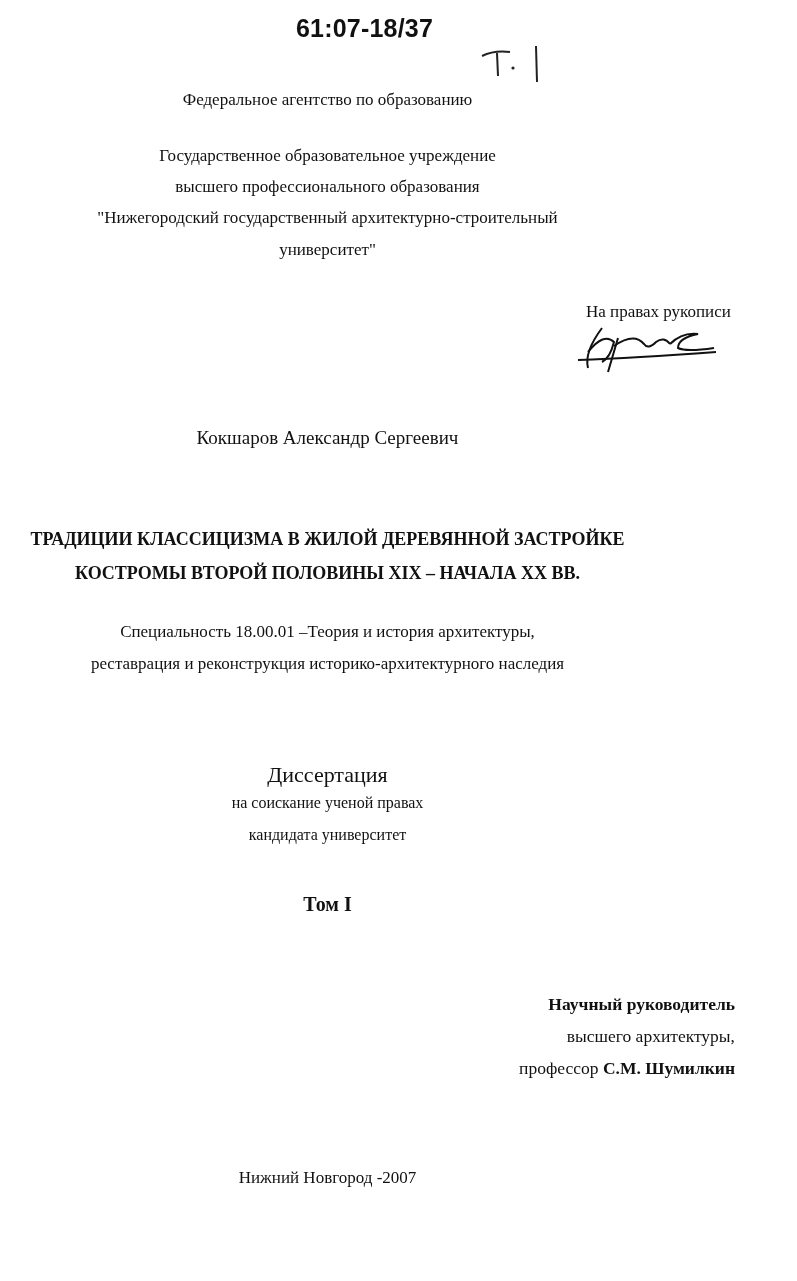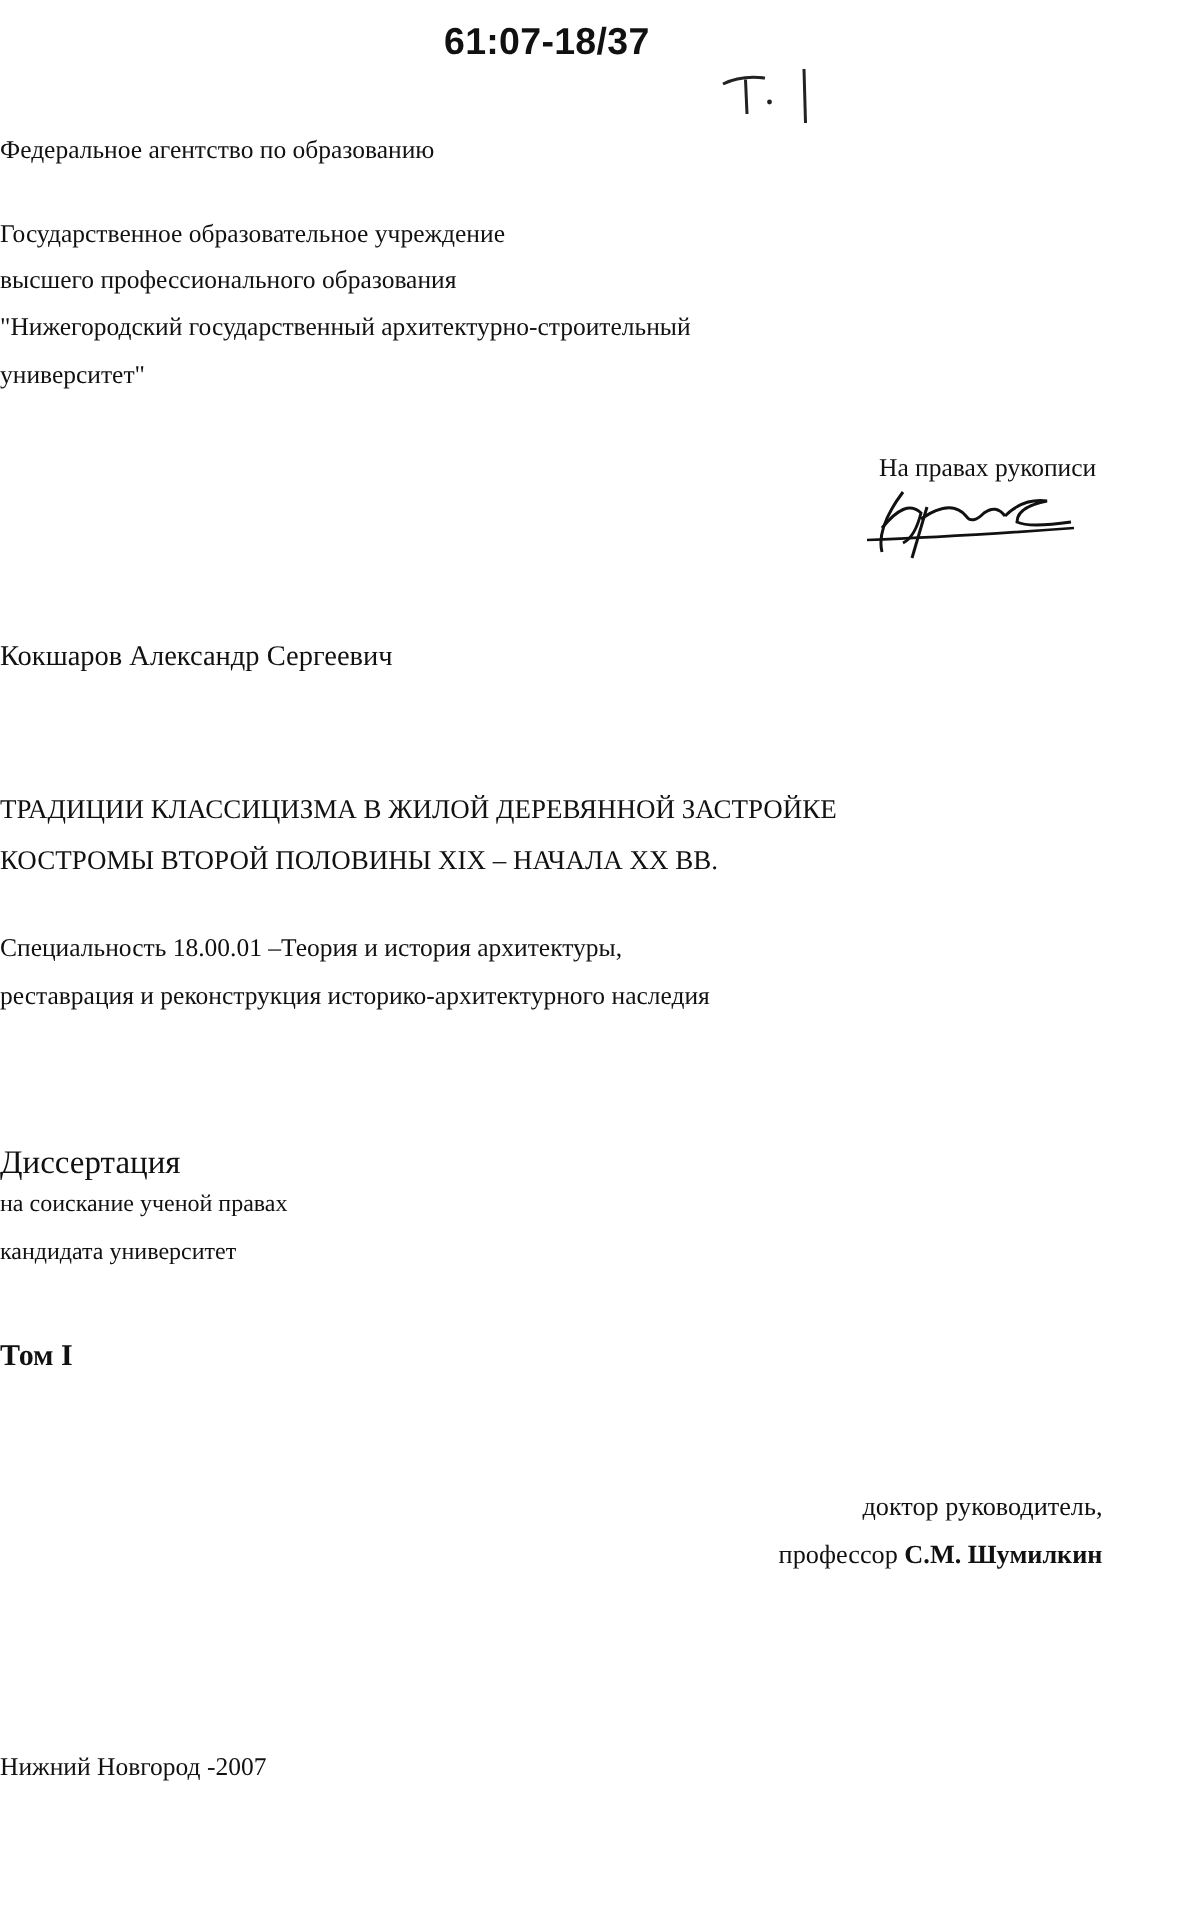--- a/index.html
+++ b/index.html
@@ -1,24 +1,24 @@
 <!DOCTYPE html>
 <html><head>
 <meta charset="utf-8">
 <style>
   html, body { margin:0; padding:0; background:#ffffff; }
   body { width:797px; height:1281px; position:relative; overflow:hidden;
          font-family:"Liberation Serif", serif; color:#111; }
   .abs { position:absolute; }
-  .center { position:absolute; left:0; width:655px; }
+  .center { position:absolute; left:0; width:655px; text-align:center; }
   .code { position:absolute; left:296px; top:14px; font-family:"Liberation Sans", sans-serif;
           font-weight:bold; font-size:25px; letter-spacing:0.2px; }
   .handnote { position:absolute; left:480px; top:38px; }
   .l17 { font-size:17px; }
-  .title { font-size:18px; font-weight:normal; line-height:34px; }
+  .title { font-size:18px; font-weight:bold; line-height:34px; }
   .diss { font-size:22px; }
   .tom { font-size:20px; font-weight:bold; }
   .right { position:absolute; right:62px; text-align:right; font-size:17.5px; line-height:32px; }
   .b { font-weight:bold; }
   .sig { position:absolute; left:574px; top:322px; }
 </style>
 </head>
 <body>
 
 <div>
@@ -59,21 +59,22 @@
   <div class="center l17" style="top:654px;">реставрация и реконструкция историко-архитектурного наследия</div>
 
   <div class="center diss" style="top:750px;margin-top:12px;">Диссертация</div>
 
   <div class="center" style="top:794px; font-size:16px;">на соискание ученой правах</div>
   <div class="center" style="top:826px; font-size:16px;">кандидата университет</div>
 
   <div class="center tom" style="top:893px;font-family:Liberation Serif, serif;">Том I</div>
 
   <div class="right" style="top:988px;">
-    <div>доктор руководитель,</div>
+    <div class="b">Научный руководитель</div>
+    <div>высшего архитектуры,</div>
     <div>
       <span>профессор</span>
       <span class="b">С.М. Шумилкин</span>
     </div>
   </div>
 
   <div class="center l17" style="top:1168px;">Нижний Новгород -2007</div>
 
 </div>
 

